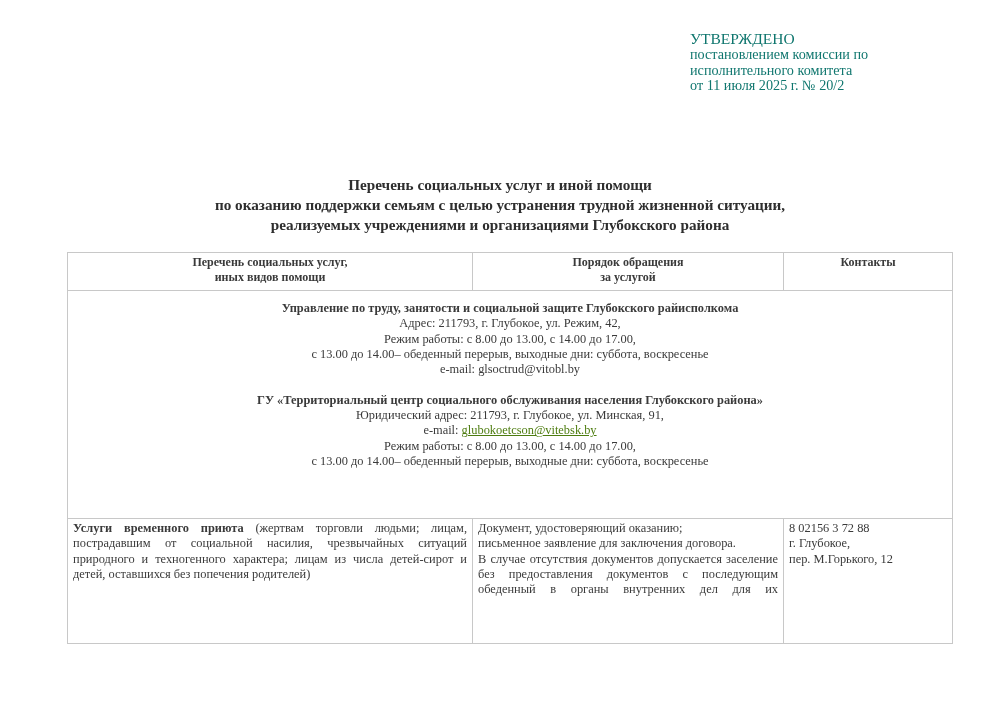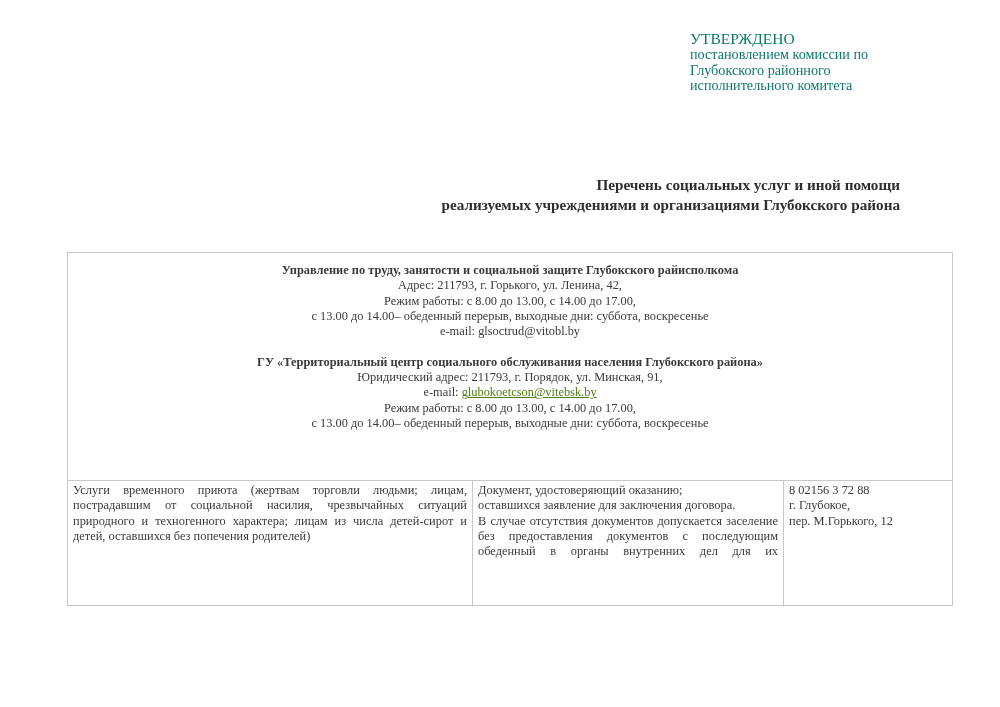--- a/index.html
+++ b/index.html
@@ -8,84 +8,98 @@
       font-family: "Liberation Serif", "DejaVu Serif", serif;
       color: #333333;
     }
     .approval {
       position: absolute; left: 690px; top: 30px; width: 260px;
       font-size: 14.2px; line-height: 15.6px; color: #0f766e;
     }
     .approval .head { font-size: 15.5px; line-height: 17px; }
     .title {
       position: absolute; left: 100px; top: 175px; width: 800px;
-      text-align: right; font-weight: bold; font-size: 15.2px; line-height: 20px; color: #2e2e2e;
+      text-align: center; font-weight: bold; font-size: 15.2px; line-height: 20px; color: #2e2e2e;
     }
     table.main {
       position: absolute; left: 67px; top: 252px; width: 885px;
       border-collapse: collapse; table-layout: fixed;
       font-size: 12.4px; line-height: 15.3px; color: #3a3a3a;
     }
     table.main td, table.main th {
       border: 1px solid #c8c8c8; vertical-align: top; padding: 2px 5px;
     }
     table.main th { font-weight: bold; text-align: center; height: 33px; font-size: 12px; line-height: 15.3px; }
     .org-cell { text-align: center; padding-top: 10px !important; height: 215px; }
     .org-block { margin-bottom: 15.3px; }
     .org-name { font-weight: bold; }
     .link { color: #4d7c0f; text-decoration: underline; }
     .justify { text-align: justify; }
     .data-row td { height: 120px; }
-    .bold { font-weight: normal; }
+    .bold { font-weight: bold; }
   </style>
 </head>
 <body>
 
 <div class="approval">
   <div class="head">УТВЕРЖДЕНО</div>
   <div>постановлением комиссии по</div>
-  <div>Глубокского районного</div>
   <div>исполнительного комитета</div>
+  <div>от 11 июля 2025 г. № 20/2</div>
 </div>
 
 <div class="title">
   <div>Перечень социальных услуг и иной помощи</div>
+  <div>по оказанию поддержки семьям с целью устранения трудной жизненной ситуации,</div>
   <div>реализуемых учреждениями и организациями Глубокского района</div>
 </div>
 
 <table class="main">
   <colgroup>
     <col style="width:405px">
     <col style="width:311px">
     <col style="width:169px">
   </colgroup>
   <tbody>
+      <tr>
+    <th>
+      <div>Перечень социальных услуг,</div>
+      <div>иных видов помощи</div>
+    </th>
+    <th>
+      <div>Порядок обращения</div>
+      <div>за услугой</div>
+    </th>
+    <th>
+      <div>Контакты</div>
+    </th>
+  </tr>
   <tr>
     <td colspan="3" class="org-cell">
       <div class="org-block">
         <div class="org-name">Управление по труду, занятости и социальной защите Глубокского райисполкома</div>
-        <div>Адрес: 211793, г. Горького, ул. Ленина, 42,</div>
+        <div>Адрес: 211793, г. Глубокое, ул. Режим, 42,</div>
         <div>Режим работы: с 8.00 до 13.00, с 14.00 до 17.00,</div>
         <div>с 13.00 до 14.00– обеденный перерыв, выходные дни: суббота, воскресенье</div>
         <div><span>e-mail: </span><span>glsoctrud@vitobl.by</span></div>
       </div>
       <div>
         <div class="org-name">ГУ «Территориальный центр социального обслуживания населения Глубокского района»</div>
-        <div>Юридический адрес: 211793, г. Порядок, ул. Минская, 91,</div>
+        <div>Юридический адрес: 211793, г. Глубокое, ул. Минская, 91,</div>
         <div><span>e-mail: </span><span class="link">glubokoetcson@vitebsk.by</span></div>
         <div>Режим работы: с 8.00 до 13.00, с 14.00 до 17.00,</div>
         <div>с 13.00 до 14.00– обеденный перерыв, выходные дни: суббота, воскресенье</div>
       </div>
     </td>
   </tr>
   <tr class="data-row">
     <td class="justify"><span class="bold">Услуги временного приюта</span><span> (жертвам торговли людьми; лицам, пострадавшим от социальной насилия, чрезвычайных ситуаций природного и техногенного характера; лицам из числа детей-сирот и детей, оставшихся без попечения родителей)</span></td>
     <td class="justify">
       <div>Документ, удостоверяющий оказанию;</div>
-      <div style="text-align:justify; text-align-last:left;">оставшихся заявление для заключения договора.</div>
+      <div style="text-align:justify; text-align-last:left;">письменное заявление для заключения договора.</div>
       <div style="text-align:justify; text-align-last:justify;">В случае отсутствия документов допускается заселение без предоставления документов с последующим обеденный в органы внутренних дел для их</div>
     </td>
     <td>
       <div>8 02156 3 72 88</div>
       <div>г. Глубокое,</div>
       <div>пер. М.Горького, 12</div>
     </td>
   </tr>
 </tbody>
   </table>

